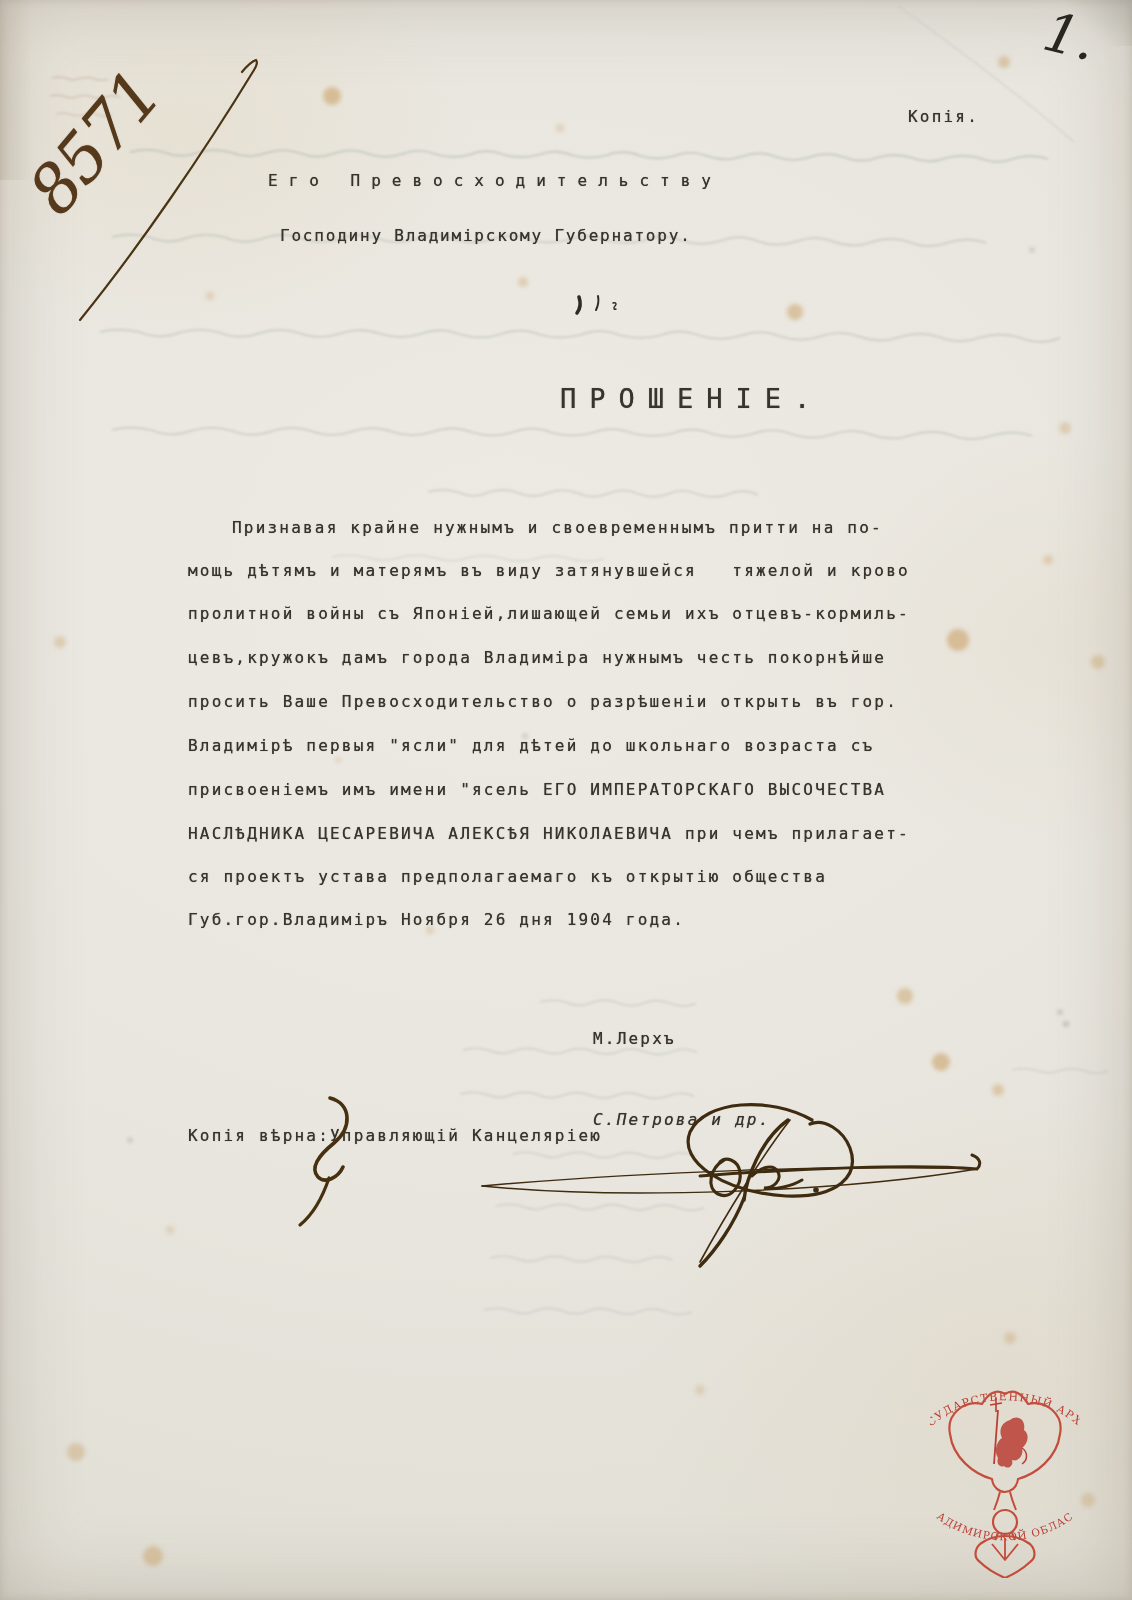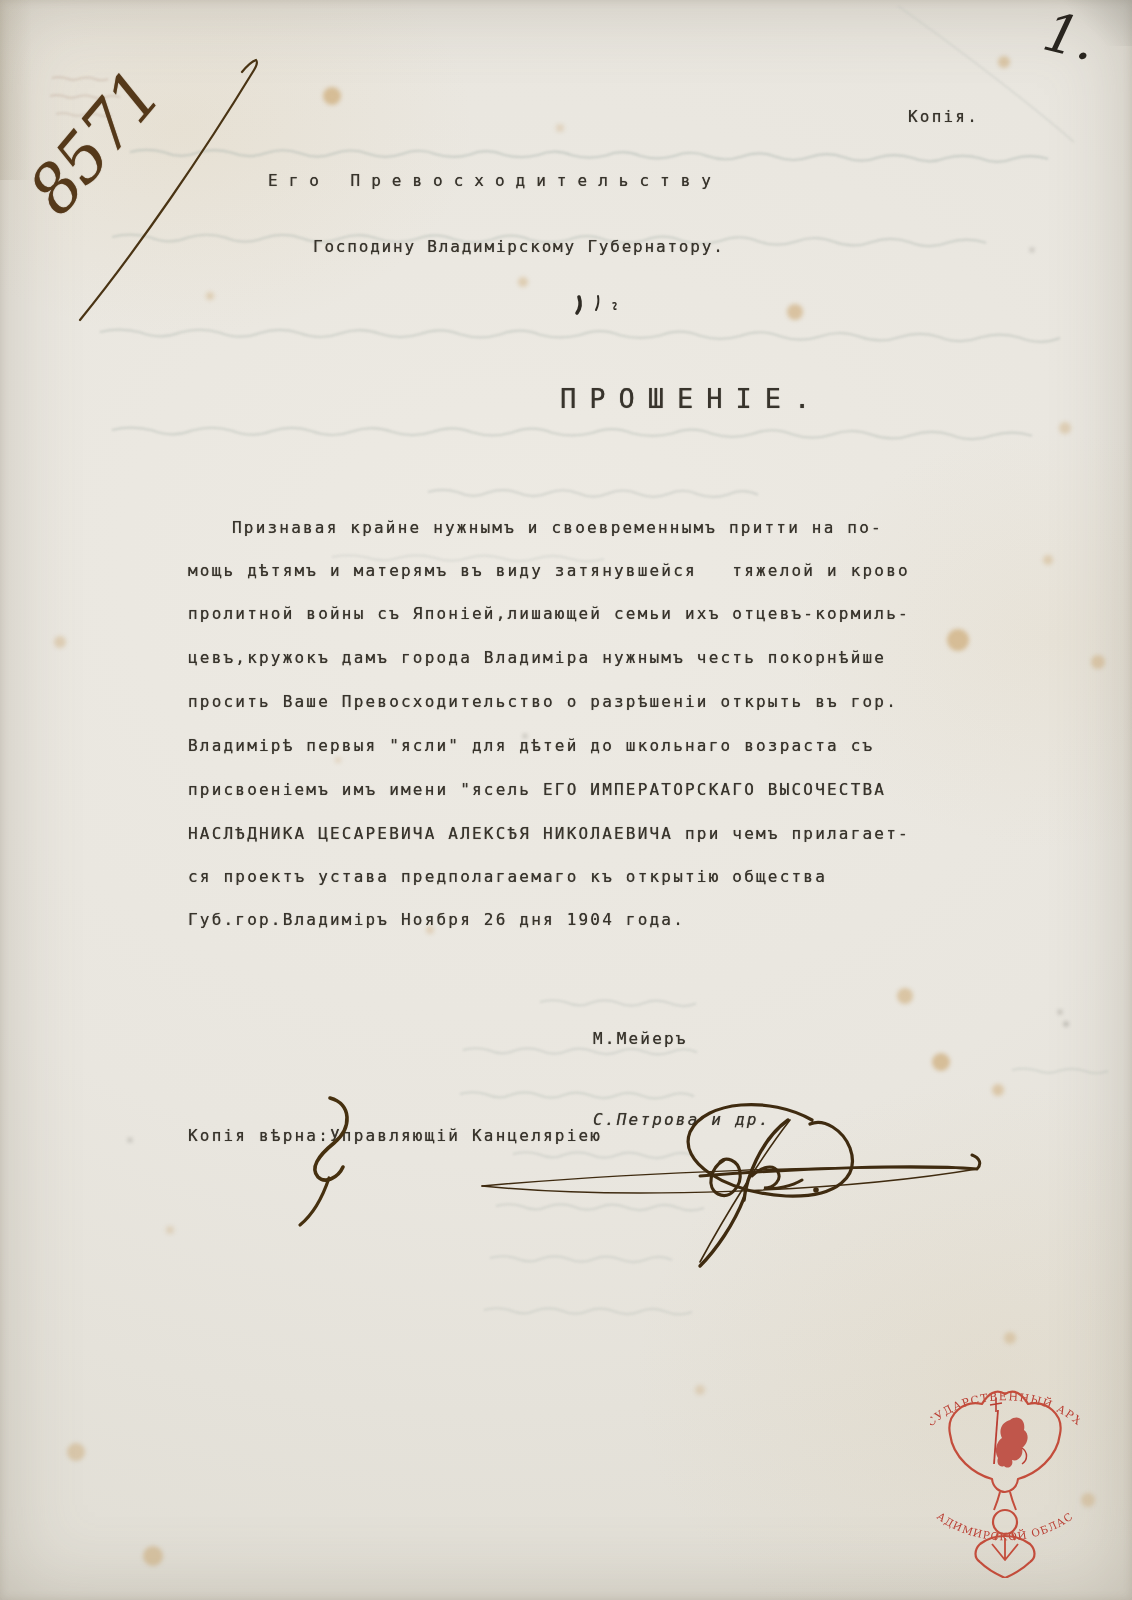--- a/index.html
+++ b/index.html
@@ -9,21 +9,21 @@
     background:
       radial-gradient(420px 300px at 16% 8%,  rgba(212,186,136,.14), transparent 70%),
       radial-gradient(520px 420px at 88% 86%, rgba(208,182,132,.12), transparent 70%),
       radial-gradient(380px 300px at 93% 40%, rgba(205,182,136,.10), transparent 70%),
       radial-gradient(1400px 1100px at 45% 35%, #edeae3 0%, #e9e6df 55%, #e1ded5 100%);
     box-shadow: inset 0 0 80px rgba(120,110,88,.30), inset 0 0 10px rgba(100,90,70,.18);
   }
   .typed{position:absolute;font-size:16px;letter-spacing:2.2px;white-space:pre;line-height:1;
          color:#38342c;text-shadow:0 0 .7px rgba(56,52,44,.85);}
   .h1{left:268px;top:173px;letter-spacing:11px;}
-  .h2{left:280px;top:239px;letter-spacing:1.8px;margin-left:33px;}
+  .h2{left:280px;top:228px;letter-spacing:1.8px;}
   .copy{left:908px;top:109px;}
   .title{left:560px;top:385px;font-size:27px;letter-spacing:13px;}
   .sig1{left:258px;top:981px;}
   .sig2{left:593px;top:1031px;}
   .sig3{left:593px;top:1112px;font-style:italic;}
   .cert{left:188px;top:1128px;}
   .bodyline{position:absolute;left:188px;}
   .hand{position:absolute;font-family:"DejaVu Serif","Liberation Serif",serif;font-style:italic;
         line-height:1;pointer-events:none;}
   .regnum{left:58px;top:148px;font-size:66px;color:#55391a;letter-spacing:-2px;
@@ -102,21 +102,21 @@
   <div class="typed bodyline" style="top:606px">пролитной войны съ Японіей,лишающей семьи ихъ отцевъ-кормиль-</div>
   <div class="typed bodyline" style="top:563px">мощь дѣтямъ и матерямъ въ виду затянувшейся   тяжелой и крово</div>
   <div class="typed bodyline" style="top:650px">цевъ,кружокъ дамъ города Владиміра нужнымъ честь покорнѣйше</div>
   <div class="typed bodyline" style="top:694px">просить Ваше Превосходительство о разрѣшеніи открыть въ гор.</div>
   <div class="typed bodyline" style="top:738px">Владимірѣ первыя "ясли" для дѣтей до школьнаго возраста съ</div>
   <div class="typed bodyline" style="top:782px">присвоеніемъ имъ имени "ясель ЕГО ИМПЕРАТОРСКАГО ВЫСОЧЕСТВА</div>
   <div class="typed bodyline" style="top:826px">НАСЛѢДНИКА ЦЕСАРЕВИЧА АЛЕКСѢЯ НИКОЛАЕВИЧА при чемъ прилагает-</div>
   <div class="typed bodyline" style="top:869px">ся проектъ устава предполагаемаго къ открытію общества</div>
   <div class="typed bodyline" style="top:912px">Губ.гор.Владиміръ Ноября 26 дня 1904 года.</div>
 
-  <div class="typed sig2">М.Мейеръ</div>
+  <div class="typed sig2">М.Лерхъ</div>
   <div class="typed sig3">С.Петрова и др.</div>
   <div class="typed cert">Копія вѣрна:Управляющій Канцеляріею</div>
 
   <div class="hand regnum">8571</div>
   <div class="hand pagenum">1.</div>
 
   <svg class="layer" width="1132" height="1600">
     <g stroke="#4a3414" fill="none" stroke-linecap="round">
       <path d="M 80,320 C 140,246 204,152 254,70 C 257,65 258,62 256,60 C 250,62 246,67 242,72" stroke-width="2.2"></path>
     </g>

